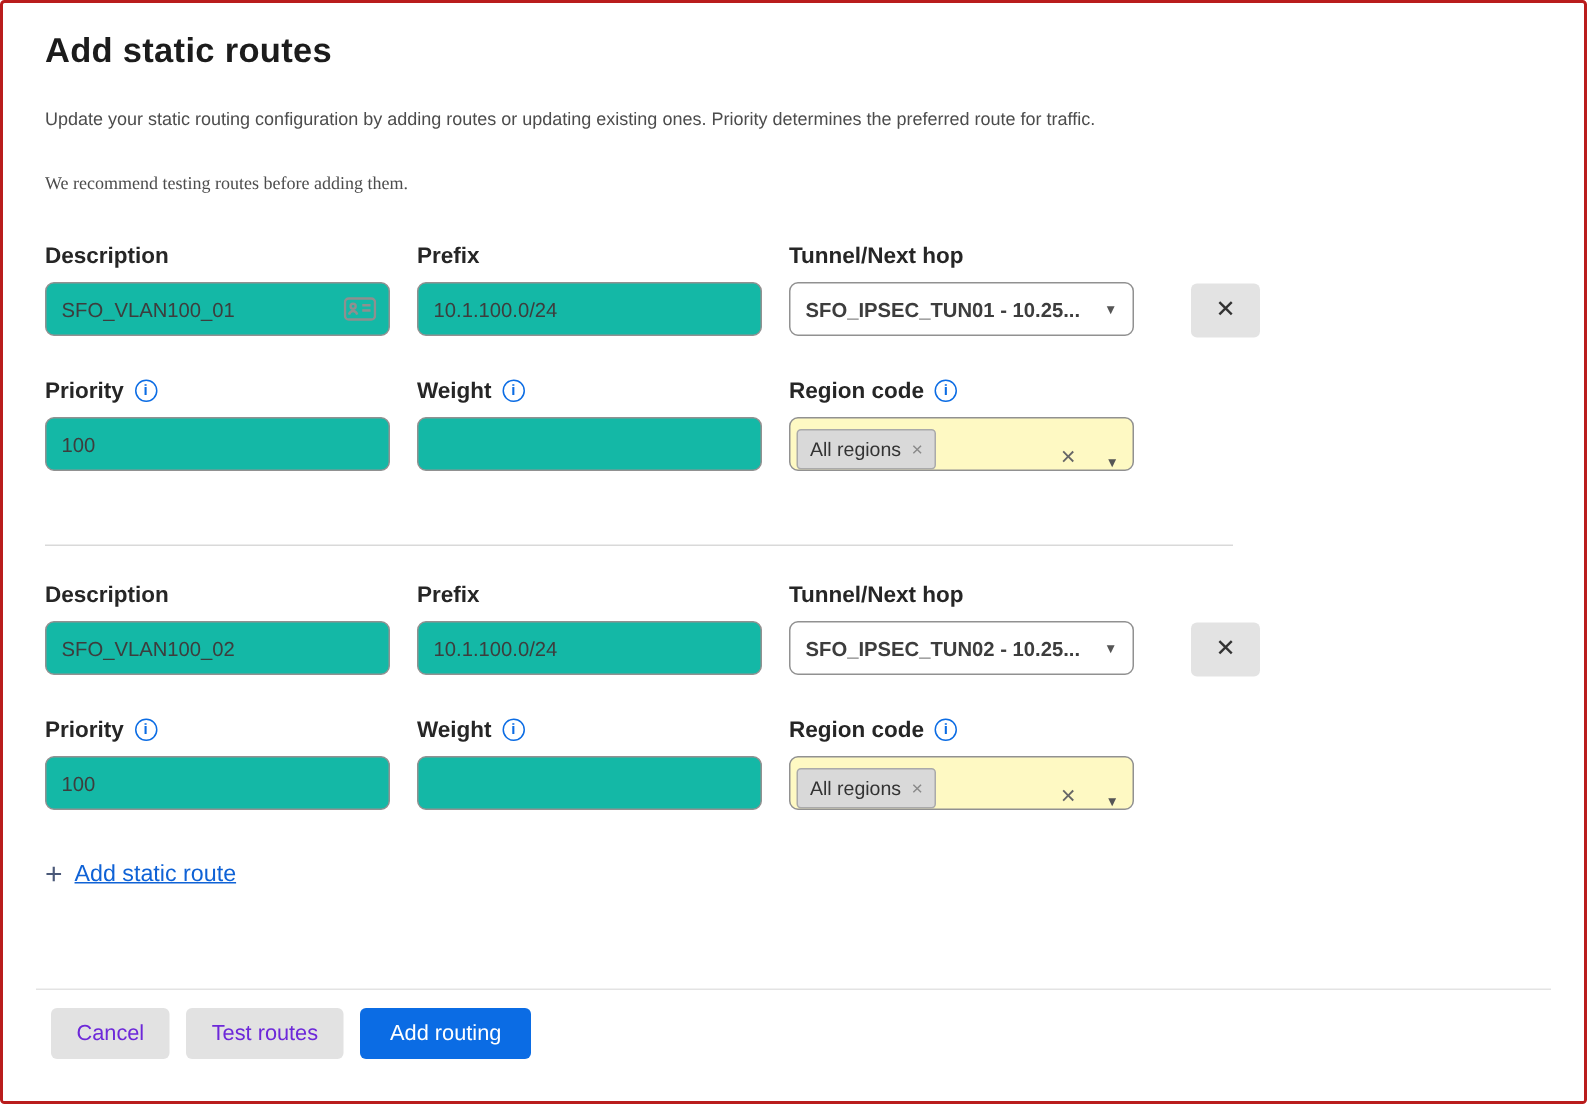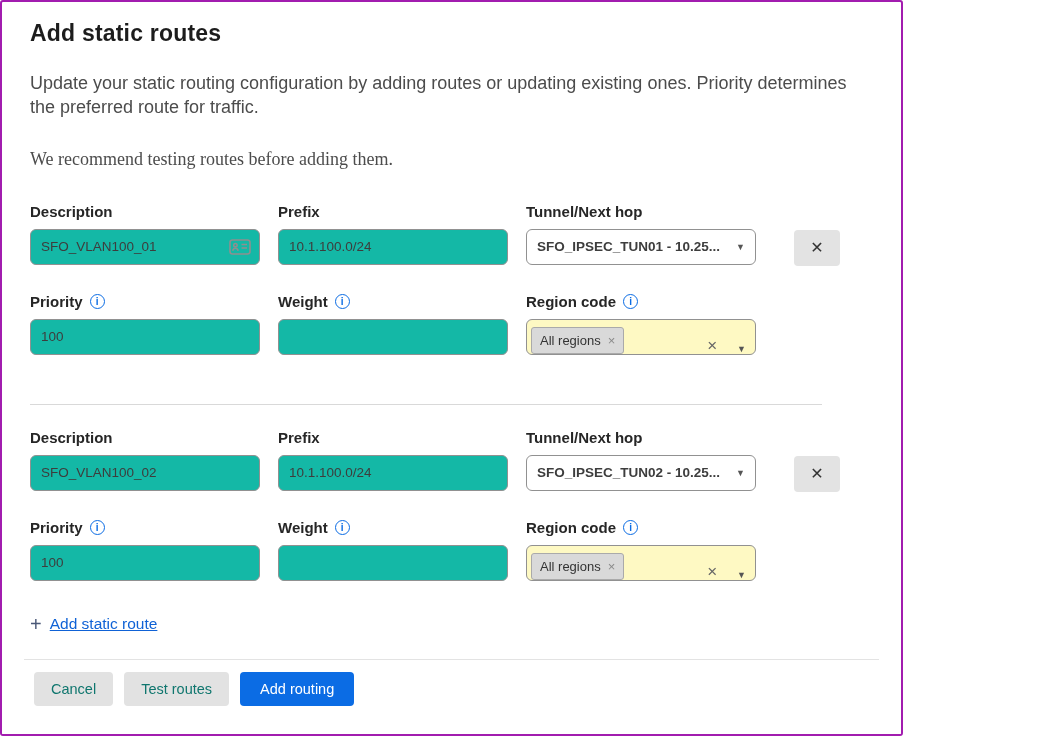--- a/index.html
+++ b/index.html
@@ -1,39 +1,39 @@
 <!DOCTYPE html>
 <html><head>
 <meta charset="utf-8">
 <style>
   * { box-sizing: border-box; }
   html,body { margin:0; padding:0; background:#ffffff; }
   body { font-family: "Liberation Sans", sans-serif; }
 
   .window {
-    width: 903px;
+    width: 1058px;
     height: 736px;
-    border: 2px solid #a21caf;
+    border: 2px solid #b91c1c;
     border-radius: 3px;
     background: #ffffff;
     position: relative;
     padding: 14px 28px 0 28px;
     overflow: hidden;
   }
 
   .page-title {
     font-size: 23px;
     font-weight: 700;
     color: #1c1c1c;
     margin: 4px 0 0 0;
     letter-spacing: 0.2px;
   }
 
   .intro {
-    font-size: 18px;
+    font-size: 12px;
     color: #4c4c4c;
     margin-top: 24px;
     line-height: 1.35;
   }
   .intro.note { margin-top: 27px; font-family: Liberation Serif, serif; }
 
   .route-block { margin-top: 32px; }
 
   .field-row { display: flex; align-items: flex-start; }
   .field-row + .field-row { margin-top: 27px; }
@@ -206,21 +206,21 @@
   }
   .btn {
     height: 34px;
     border: none;
     border-radius: 4px;
     font-size: 14.5px;
     font-family: "Liberation Sans", sans-serif;
     cursor: pointer;
     padding: 0 17px;
   }
-  .btn.secondary { background: #e2e2e2; color: #0f766e; }
+  .btn.secondary { background: #e2e2e2; color: #6d28d9; }
   .btn.primary { background: #0b6ce4; color: #ffffff; padding: 0 20px; }
 </style>
 </head>
 <body>
 
 <div class="window">
 
   <h1 class="page-title">Add static routes</h1>
 
   <p class="intro">Update your static routing configuration by adding routes or updating existing ones. Priority determines the preferred route for traffic.</p>

